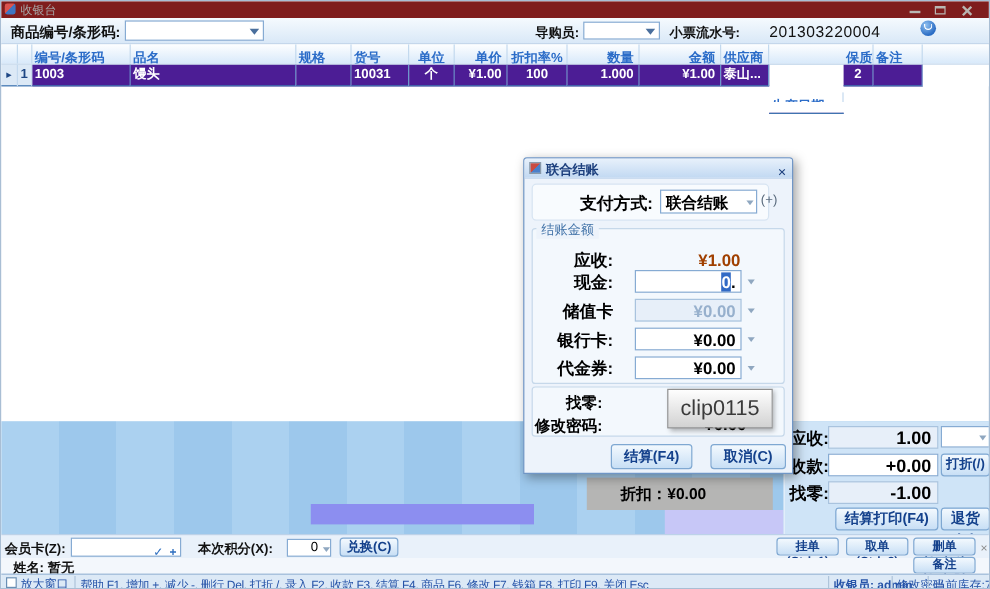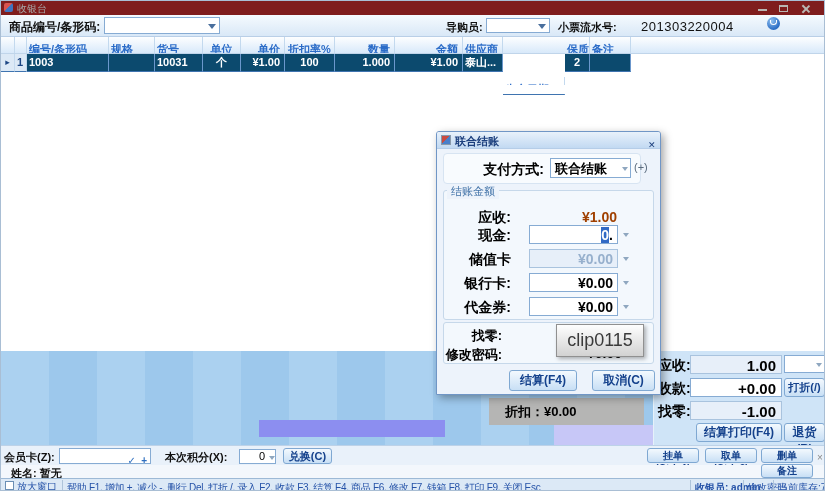--- a/index.html
+++ b/index.html
@@ -37,40 +37,40 @@
   .serial-icon::after { content:""; position:absolute; left:3px; top:3px; width:5px; height:4px;
     border:1.5px solid #fff; border-top:none; border-radius:0 0 4px 4px; }
 
   
   .thead { left:0; top:36px; width:825px; height:17px; display:flex;
     background:linear-gradient(#fdfeff,#d8e9fa); border-bottom:1px solid #c0d5ea; }
   .th { font-size:11px; font-weight:bold; color:#2b6cc8; line-height:16px;
     border-right:1px solid #c3d9ee; overflow:hidden; white-space:nowrap; padding:4px 2px; }
   .trow { left:0; top:53px; width:825px; height:18px; display:flex; }
   .td { font-size:11px; font-weight:bold; color:#fff; line-height:17px;
-    background:#0c4a6e; border-right:1px solid #6b97cc; border-bottom:1px solid #3f74b0;
+    background:#4c1d95; border-right:1px solid #6b97cc; border-bottom:1px solid #3f74b0;
     overflow:hidden; white-space:nowrap; padding:0 2px; }
   .gut { width:14px; } .num { width:12px; }
   .c0{width:82px;} .c1{width:138px;} .c2{width:46px;} .c3{width:48px;} .c4{width:38px;text-align:center;}
   .c5{width:44px;text-align:right;padding-right:4px;} .c6{width:50px;text-align:center;}
   .c7{width:60px;text-align:right;padding-right:4px;} .c8{width:68px;text-align:right;padding-right:4px;}
   .c9{width:40px;} .c10{width:62px;margin-top:40px;} .c11{width:25px;text-align:center;} .c12{width:41px;}
   .fill { flex:1; border-right:none; }
   .td.gut,.td.num { background:#dcE9f6; color:#1d4684; border-right:1px solid #c3d9ee; }
   .row-marker { font-size:9px; line-height:17px; text-align:center; }
   .td.fill { background:#fff; border-bottom:none; }
 
   
   .band { left:0; top:350px; width:825px; height:94px;
     background:repeating-linear-gradient(90deg,#abd1f0 0 48px,#9dc8ec 48px 96px); }
   .purple-block { left:0; top:0; width:258px; height:94px; background:#9394ee; }
   .purple-strip { left:258px; top:69px; width:186px; height:17px; background:#8c8ef0; }
   .lilac-block { left:553px; top:74px; width:99px; height:20px; background:#c7c7f7; }
   .gray-strip { left:488px; top:47px; width:155px; height:27px; background:#b5b5b4;
-    font-size:13px; font-weight:bold; color:#000; line-height:27px; padding-left:16px; }
+    font-size:13px; font-weight:bold; color:#000; line-height:27px; padding-left:28px; }
   .total-line { left:8px; top:5px; font-size:33px; font-weight:bold; color:#000; white-space:nowrap; }
   .qty-line { left:5px; top:69px; font-size:16px; font-weight:bold; color:#000; white-space:nowrap; }
 
   
   .rpanel { left:652px; top:0px; width:173px; height:94px; background:#cfe4f7; border-left:1px solid #e6f1fa; }
   .rp-lbl { font-size:14px; font-weight:bold; color:#000; }
   .rp-field { width:92px; height:19px; font-size:15px; font-weight:bold; color:#000;
     text-align:right; padding:1px 5px 0 0; }
   .ro { background:#e7eff9; border:1px solid #a9c3de; }
   .wfield { background:#fff; border:1px solid #86abd3; }
@@ -134,38 +134,40 @@
     <div class="abs combo dd" style="left:485px;top:3px;width:64px;height:15px;"></div>
     <div class="abs lbl-sm" style="left:557px;top:5px;">小票流水号:</div>
     <div class="abs receipt-no" style="left:640px;top:4px;">201303220004</div>
     <div class="abs serial-icon" style="left:766px;top:2px;"></div>
   </div>
 
   <div class="abs thead">
     <div class="th gut"></div>
     <div class="th num"></div>
     <div class="th c0">编号/条形码</div>
+    <div class="th c1">品名</div>
     <div class="th c2">规格</div>
     <div class="th c3">货号</div>
     <div class="th c4">单位</div>
     <div class="th c5">单价</div>
     <div class="th c6">折扣率%</div>
     <div class="th c7">数量</div>
     <div class="th c8">金额</div>
     <div class="th c9">供应商</div>
     <div class="th c10">生产日期</div>
     <div class="th c11">保质期</div>
     <div class="th c12">备注</div>
     <div class="th fill"></div>
   </div>
 
   <div class="abs trow">
     <div class="td gut row-marker">▸</div>
     <div class="td num">1</div>
     <div class="td c0">1003</div>
+    <div class="td c1">馒头</div>
     <div class="td c2"></div>
     <div class="td c3">10031</div>
     <div class="td c4">个</div>
     <div class="td c5">¥1.00</div>
     <div class="td c6">100</div>
     <div class="td c7">1.000</div>
     <div class="td c8">¥1.00</div>
     <div class="td c9">泰山...</div>
     <div class="td c10">2013/3/1</div>
     <div class="td c11">2</div>

